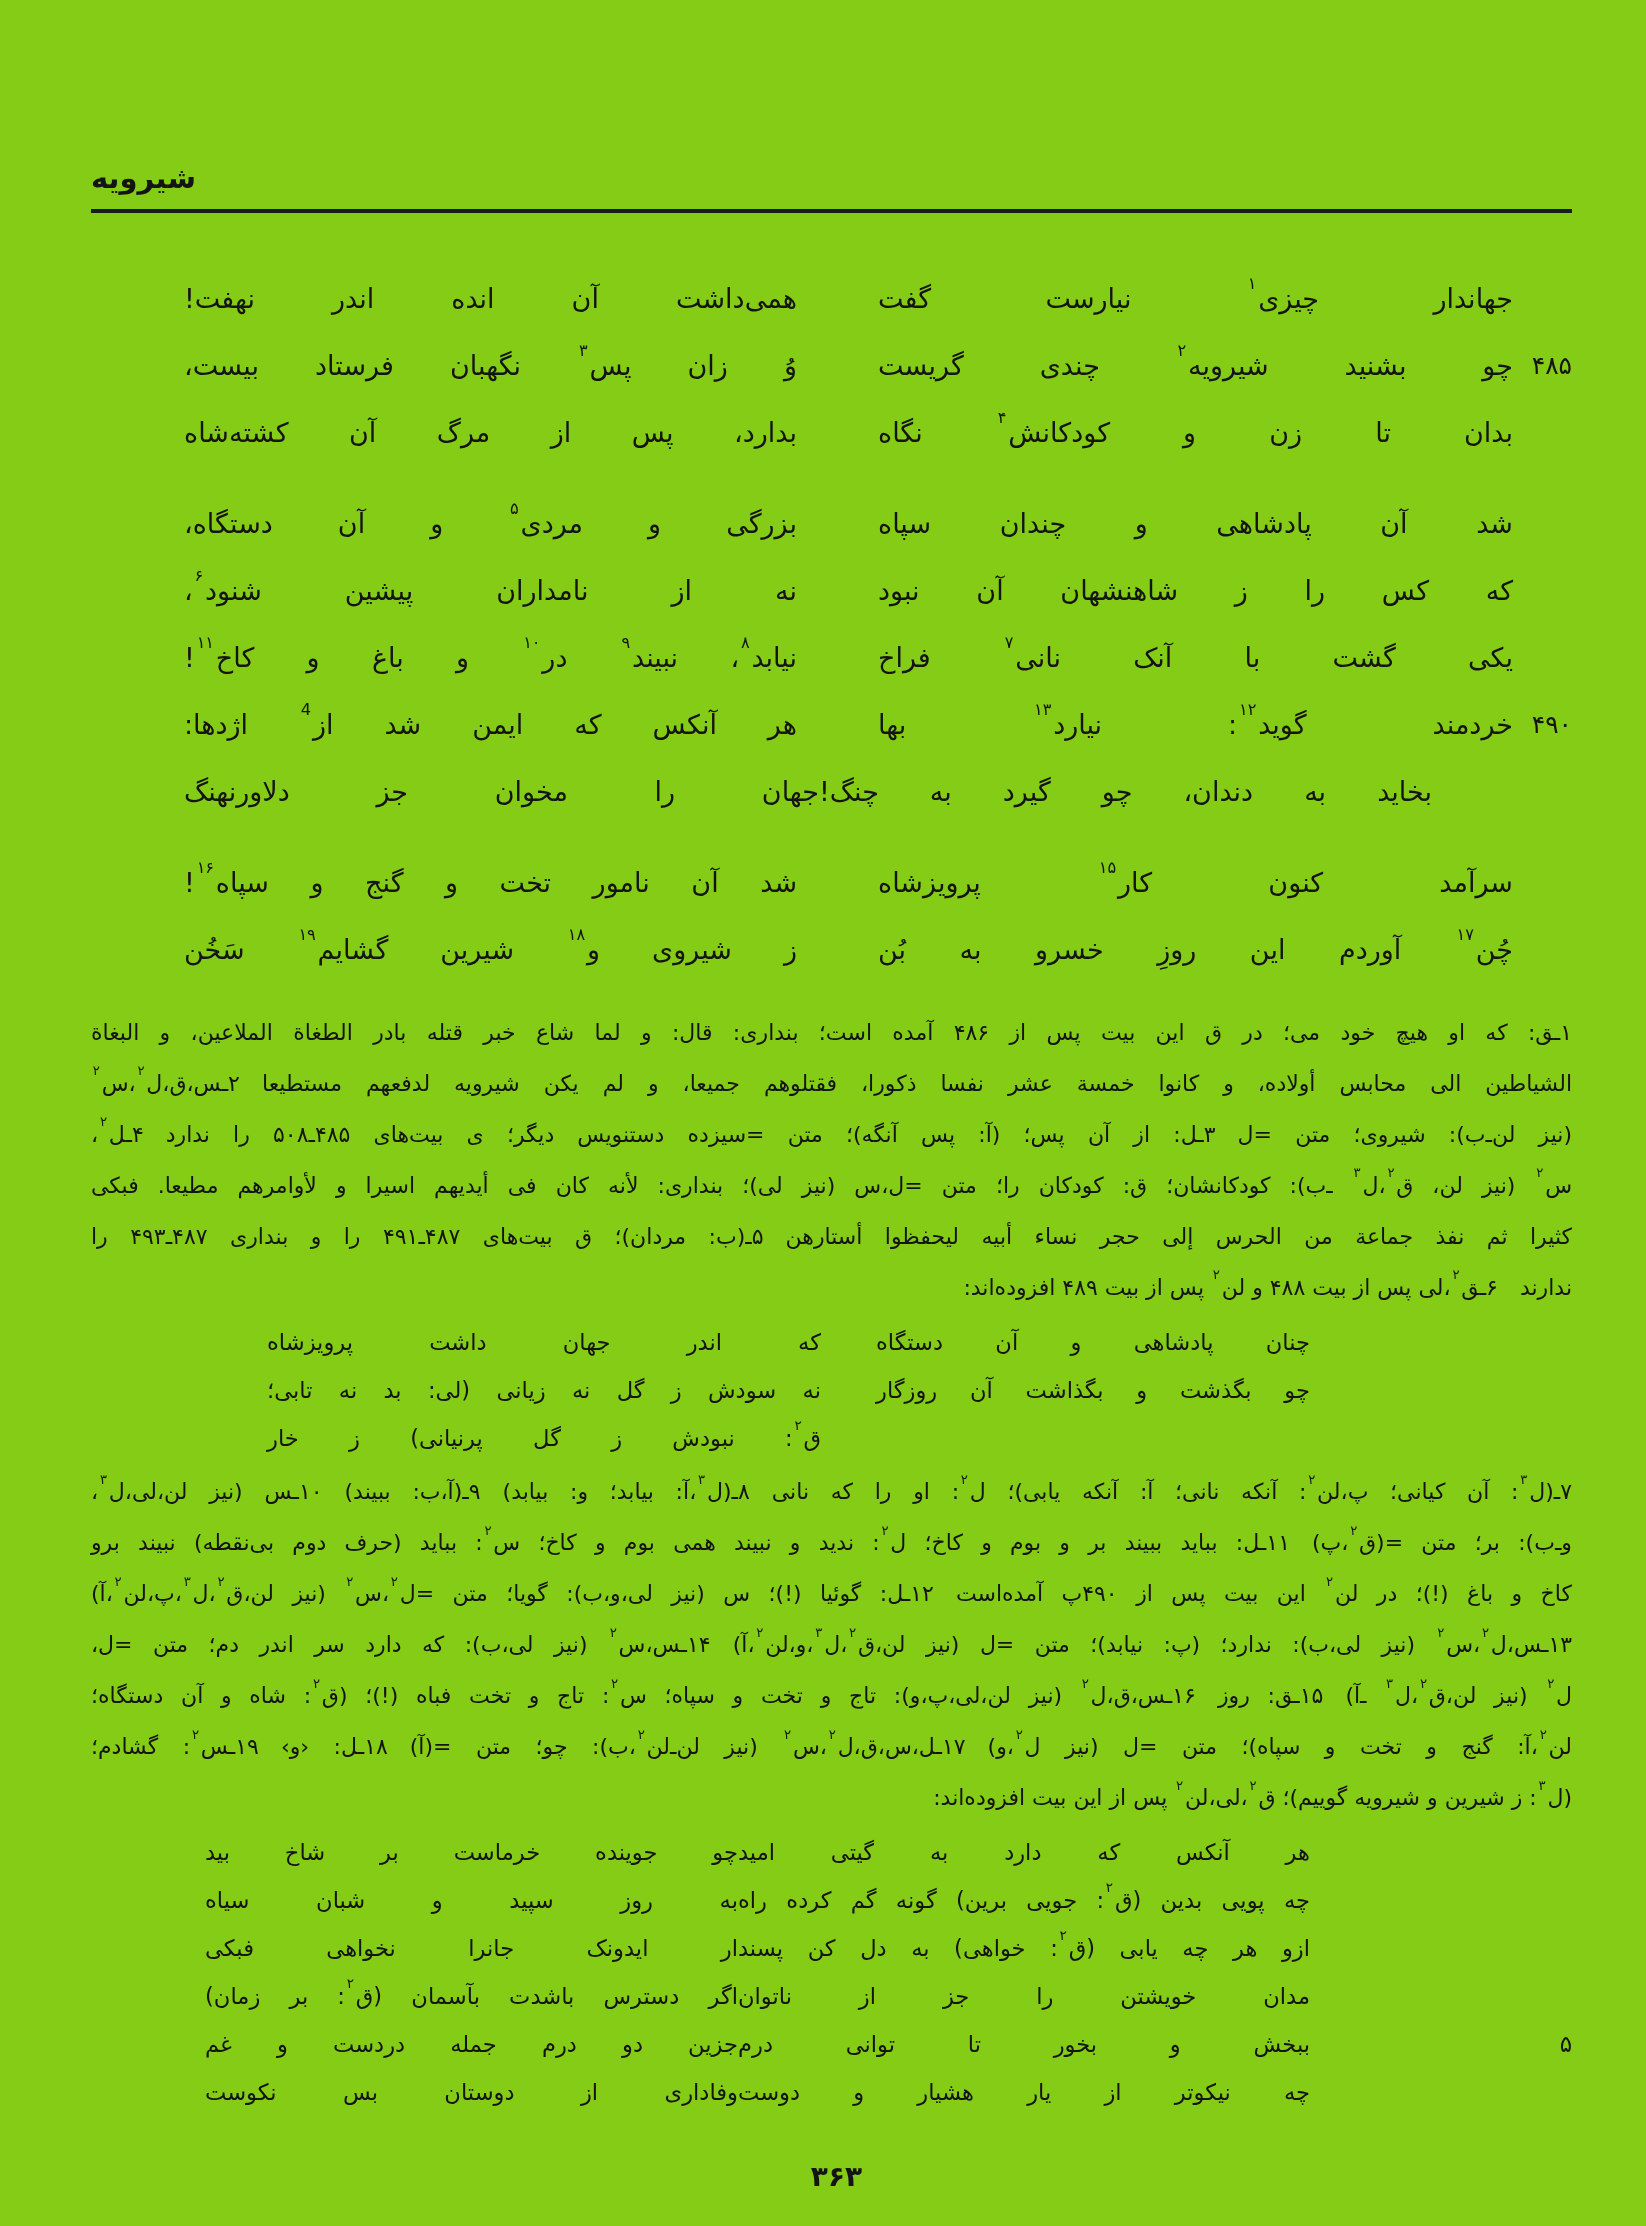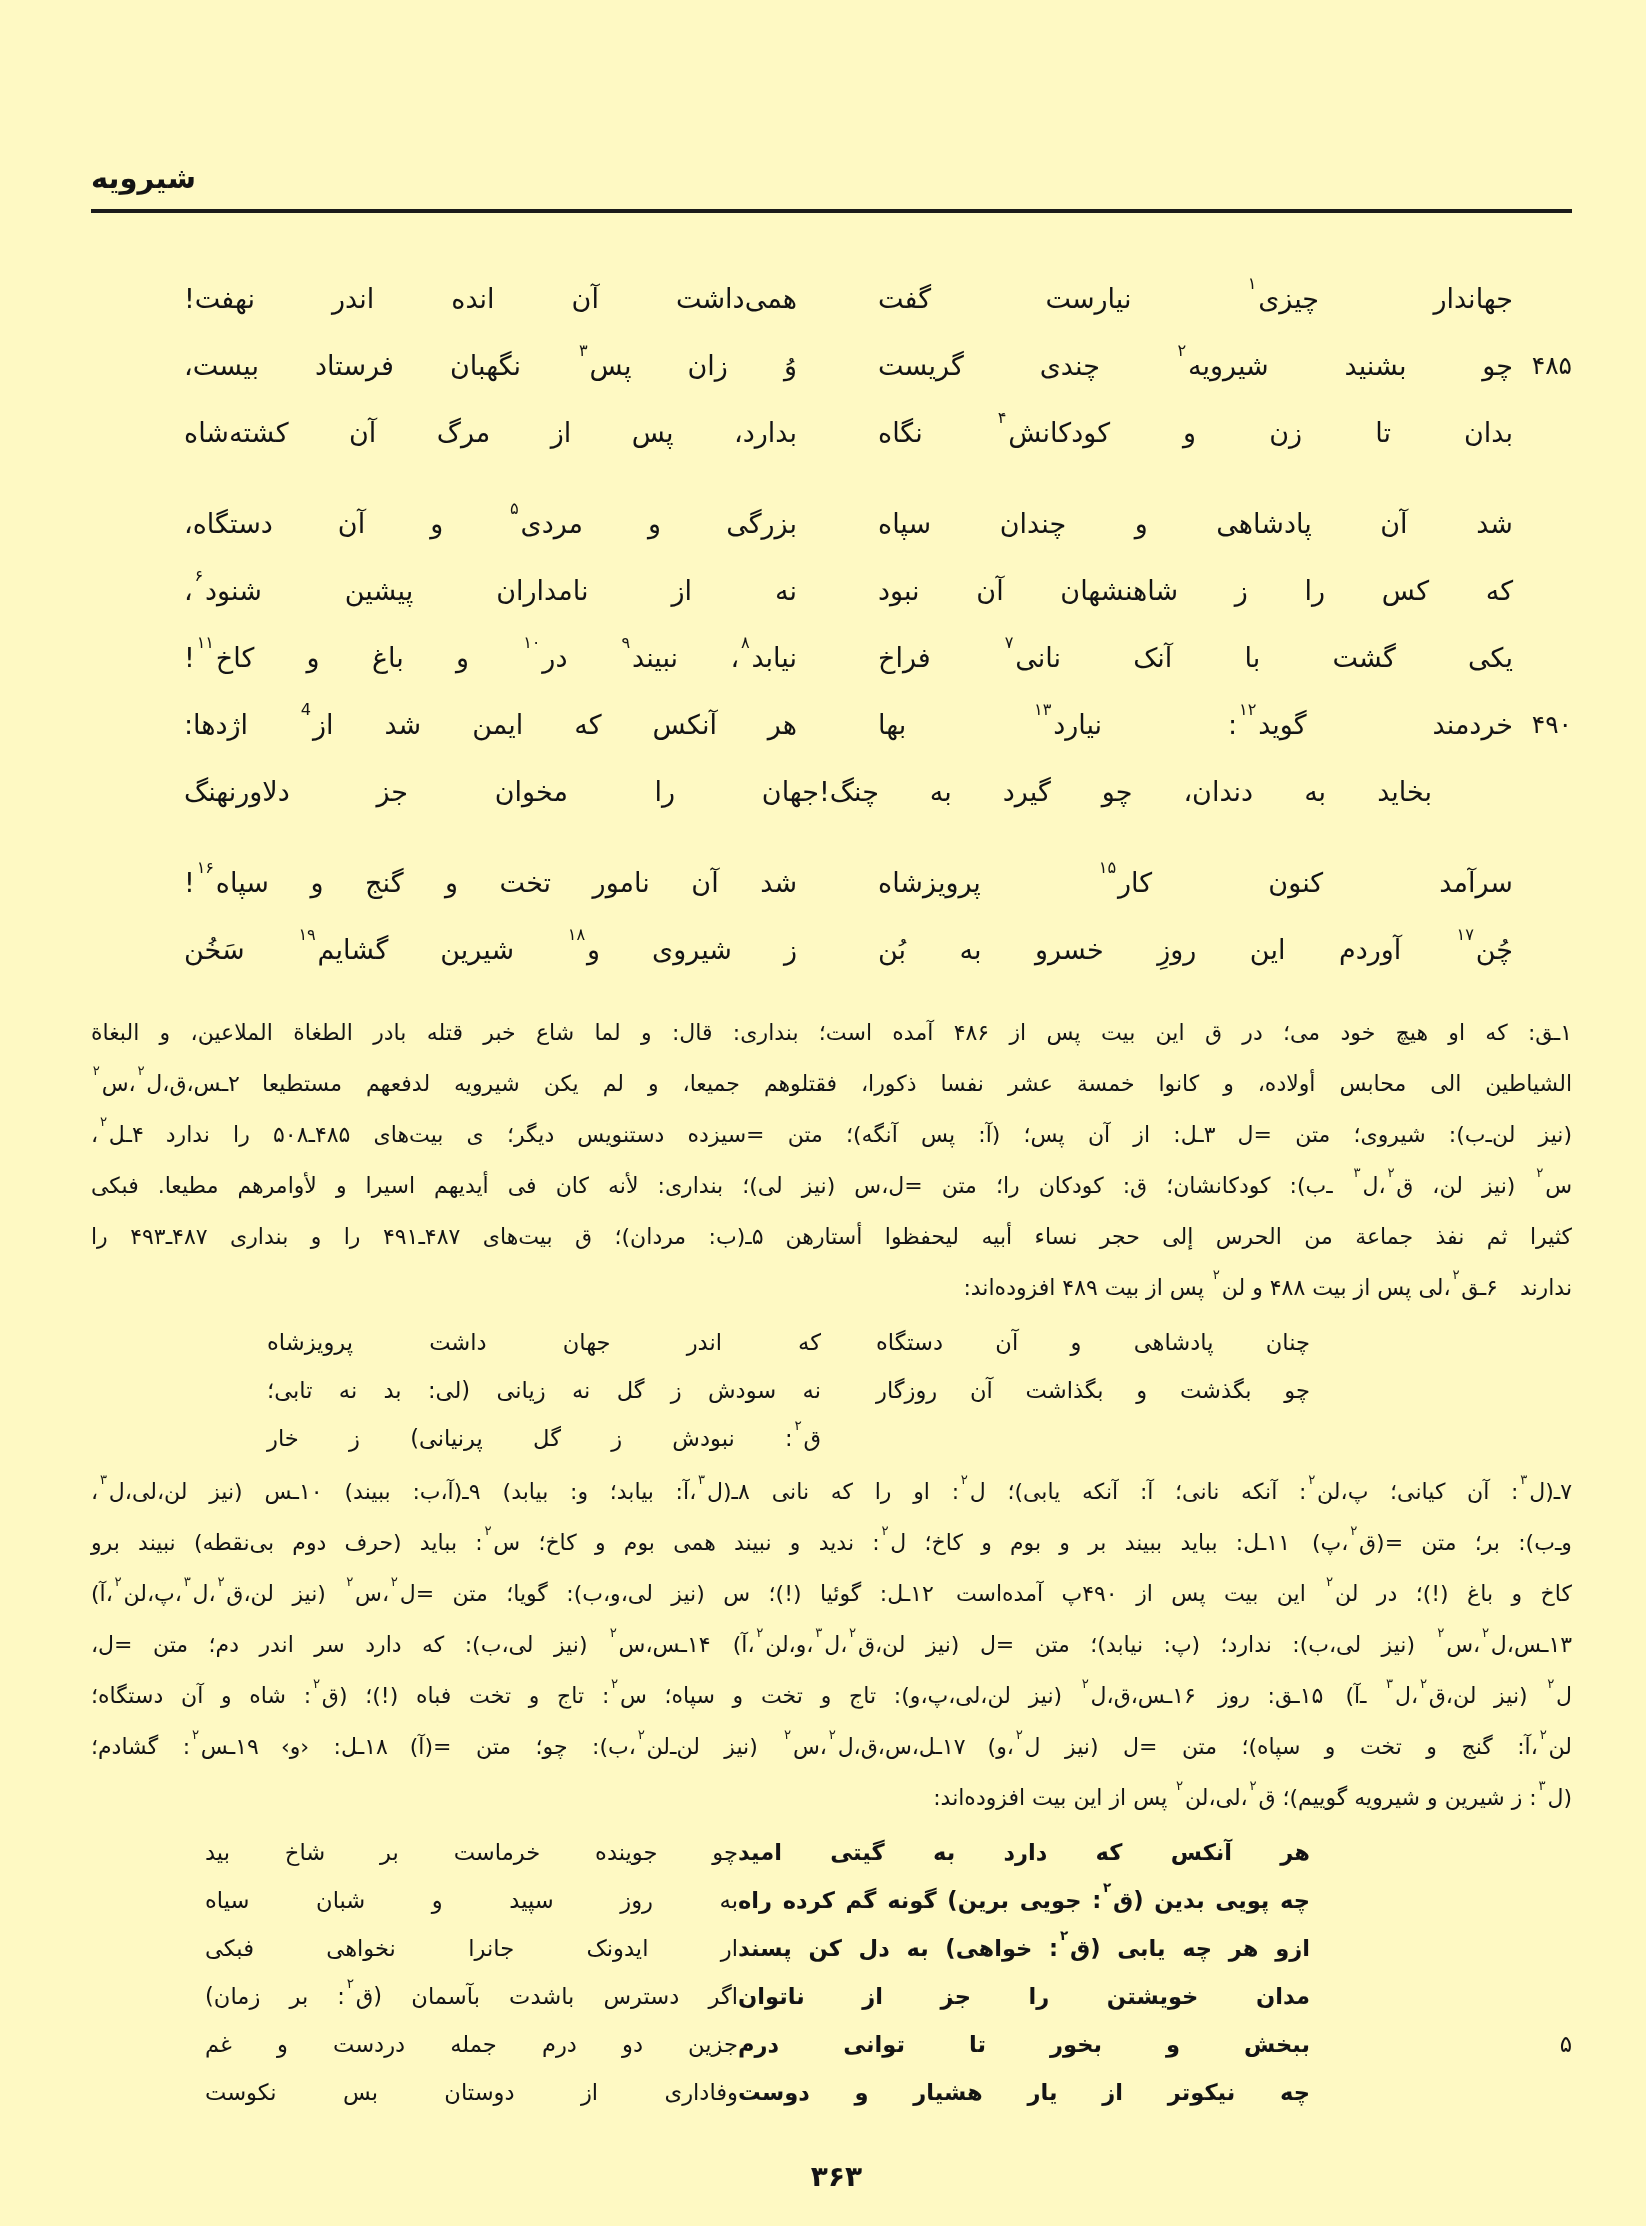--- a/index.html
+++ b/index.html
@@ -1,21 +1,21 @@
 <!DOCTYPE html>
 <html lang="fa" dir="rtl" style="font-size:14.8px"><head>
 <meta charset="utf-8">
 <style>
   * { margin:0; padding:0; box-sizing:border-box; }
   html,body { background:#d9d9d9; }
   .page {
     position:relative;
     width:1647px; height:2226px;
     margin:0 auto;
-    background:#fef9c3;
+    background:#84cc16;
     color:#141414;
     direction:rtl;
     font-family:"DejaVu Sans", sans-serif;
     padding:159px 74px 0 92px;
     overflow:hidden;
   }
   
   .running-head {
     font-size:29px; font-weight:bold;
     text-align:left;
@@ -48,21 +48,21 @@
     font-size:22px; line-height:51px;
     text-align:justify; text-align-last:justify;
   }
   .app-line.partial { text-align:right; text-align-last:auto; }
   .fn-verses { margin:4.6px 0; }
   .fn-vrow { display:flex; align-items:center; height:48px; font-size:22.6px; }
   .fn-hemi { text-align:justify; text-align-last:justify; flex:0 0 auto; }
   .b1 .fn-hemi.r { width:434px; margin-right:262px; }
   .b1 .fn-hemi.l { width:554px; margin-right:55px; }
   .b2 .fn-vnum { width:262px; flex:0 0 auto; font-size:23px; text-align:right; }
-  .b2 .fn-hemi.r { width:572px;font-weight:bold; }
+  .b2 .fn-hemi.r { width:572px; }
   .b2 .fn-hemi.l { width:533px; }
   
   .page-num {
     position:absolute; bottom:33px; left:0; right:0;
     text-align:center; font-size:28px; font-weight:bold;margin-left:28px;
   }
 </style>
 </head>
 <body>
 

